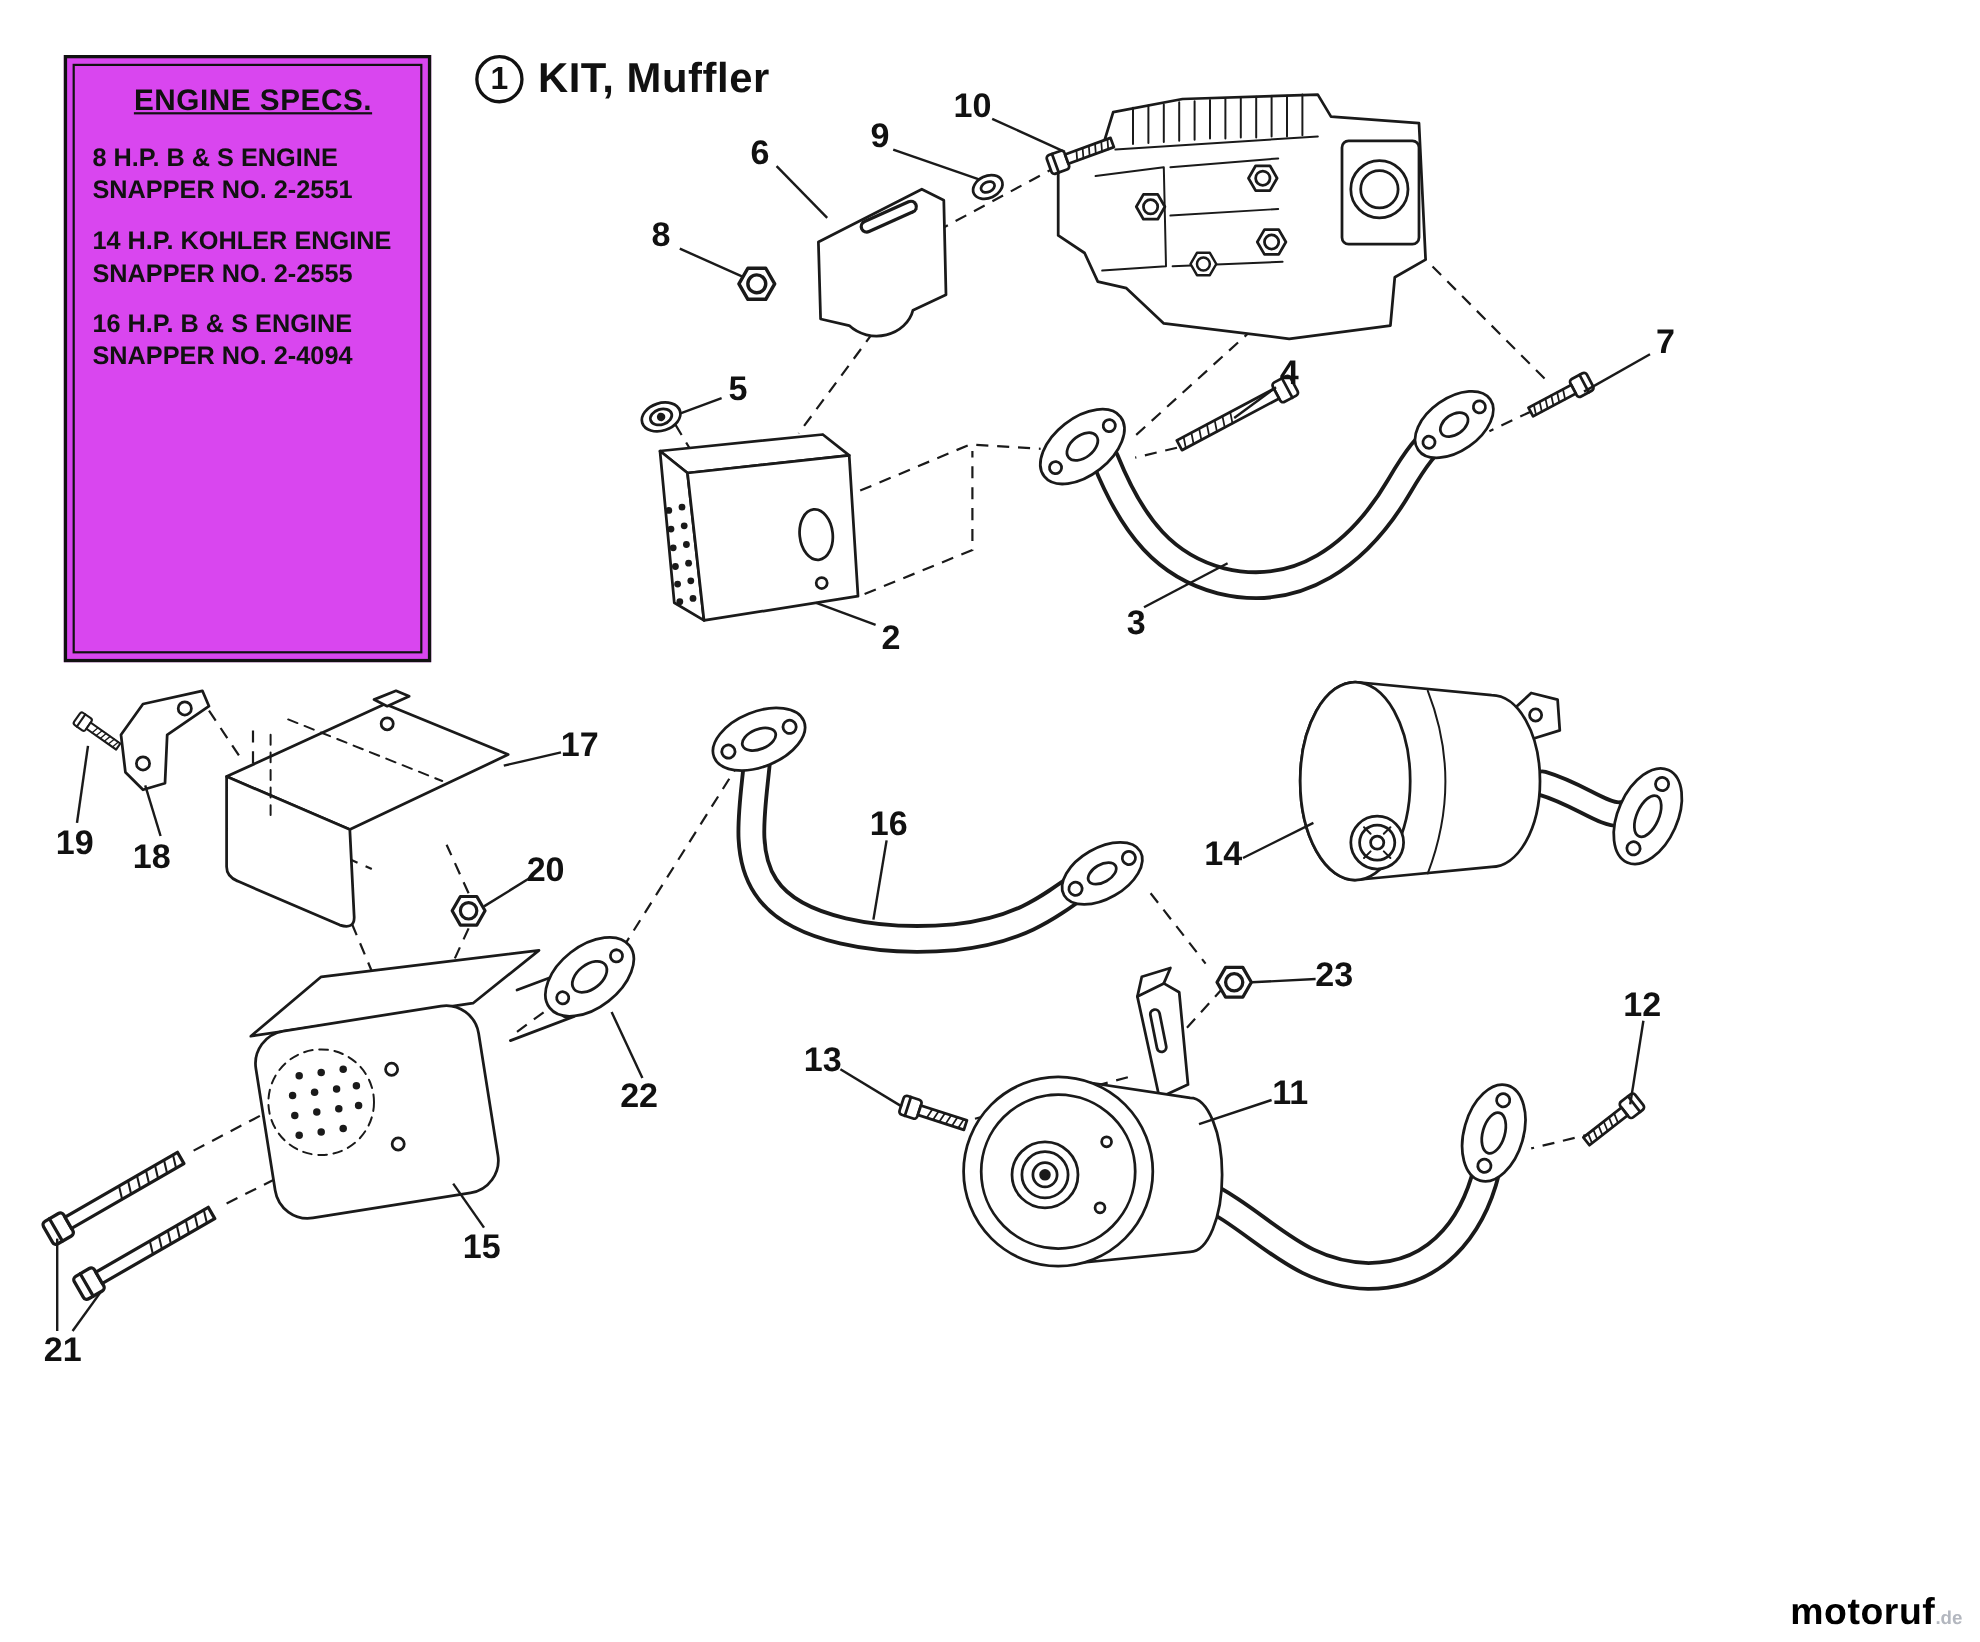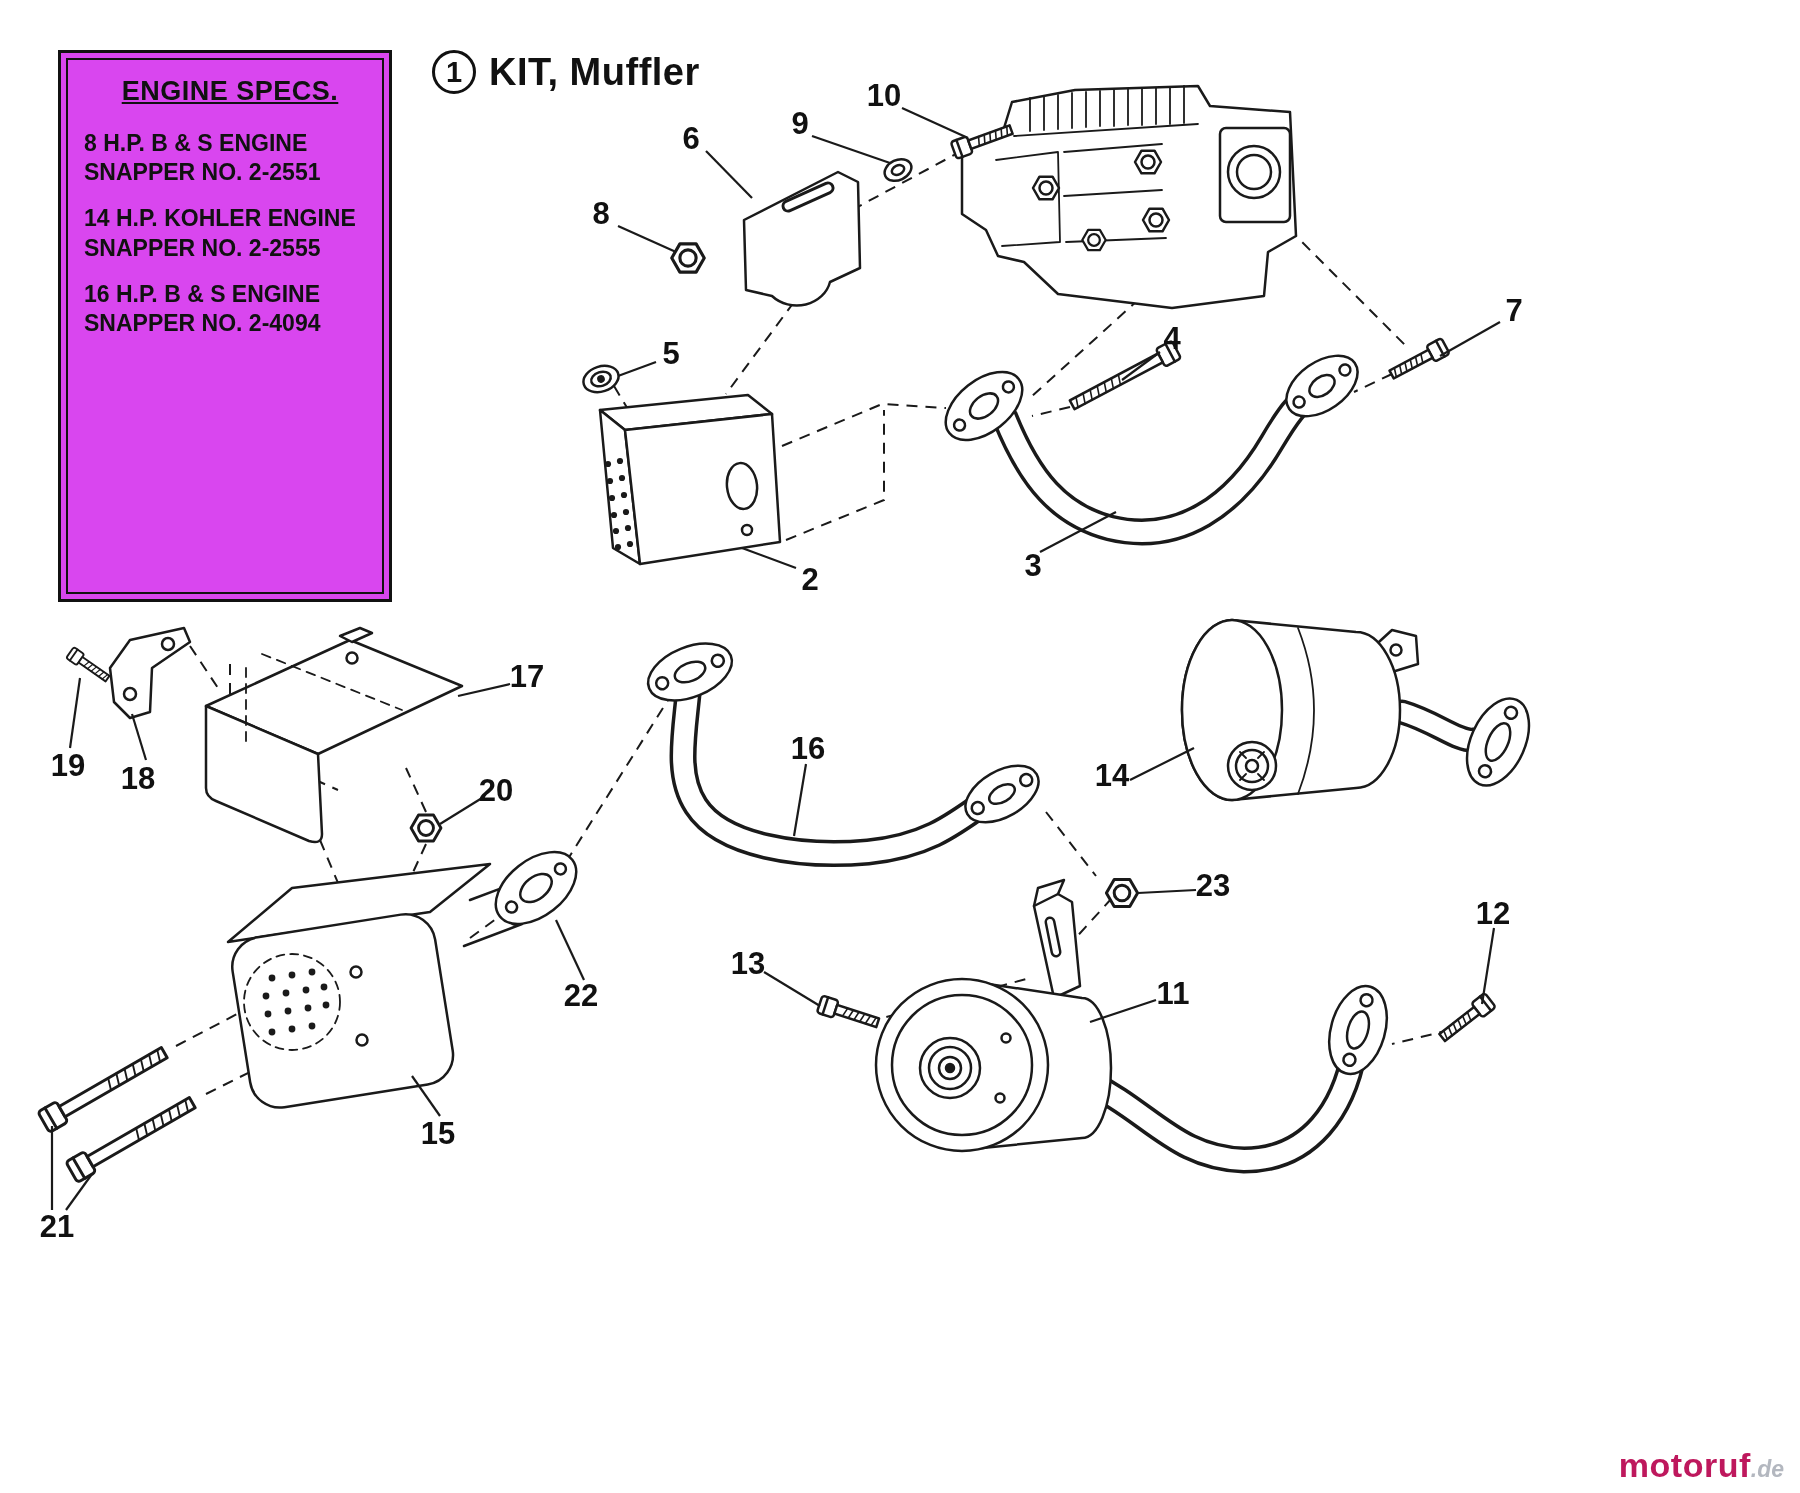--- a/index.html
+++ b/index.html
@@ -8,22 +8,22 @@
   .specs-box{position:absolute;left:58px;top:50px;width:334px;height:552px;border:3px solid #111;padding:5px;box-sizing:border-box;background:#d946ef;}
   .specs-inner{border:2px solid #111;width:100%;height:100%;box-sizing:border-box;padding:10px 6px 0 16px;overflow:hidden;}
   .specs-title{font-size:27px;font-weight:bold;text-align:center;text-decoration:underline;margin:6px 0 22px;letter-spacing:.5px;}
   .spec-entry{font-size:23px;font-weight:bold;line-height:1.27;margin-bottom:17px;white-space:nowrap;}
   .kit-title-wrap{position:absolute;left:432px;top:50px;display:flex;align-items:center;gap:13px;}
   .kit-circle{width:44px;height:44px;border:3px solid #111;border-radius:50%;display:flex;align-items:center;justify-content:center;font-size:29px;font-weight:bold;box-sizing:border-box;}
   .kit-title{font-size:38px;font-weight:bold;letter-spacing:.5px;}
   #labels{position:absolute;left:0;top:0;width:100%;height:100%;pointer-events:none;}
   .part-label{position:absolute;transform:translate(-50%,-50%);font-size:31px;font-weight:bold;color:#111;}
   .watermark{position:absolute;right:16px;bottom:8px;display:flex;align-items:baseline;}
-  .wm-brand{font-size:34px;font-weight:bold;color:#be185d;letter-spacing:.5px;}
-  .wm-tld{font-size:23px;font-weight:bold;color:#b3b7bf;font-style:italic;}
+  .wm-brand{font-size:34px;font-weight:bold;color:#000000;letter-spacing:.5px;}
+  .wm-tld{font-size:17px;font-weight:bold;color:#b3b7bf;}
 </style>
 </head>
 <body>
 
 <div id="page">
 
   <svg id="diagram-svg" width="1800" height="1493" viewBox="0 0 1800 1493" xmlns="http://www.w3.org/2000/svg">
     <defs>
       <g id="hex">
         <polygon points="13,0 6.5,11.3 -6.5,11.3 -13,0 -6.5,-11.3 6.5,-11.3"></polygon>

